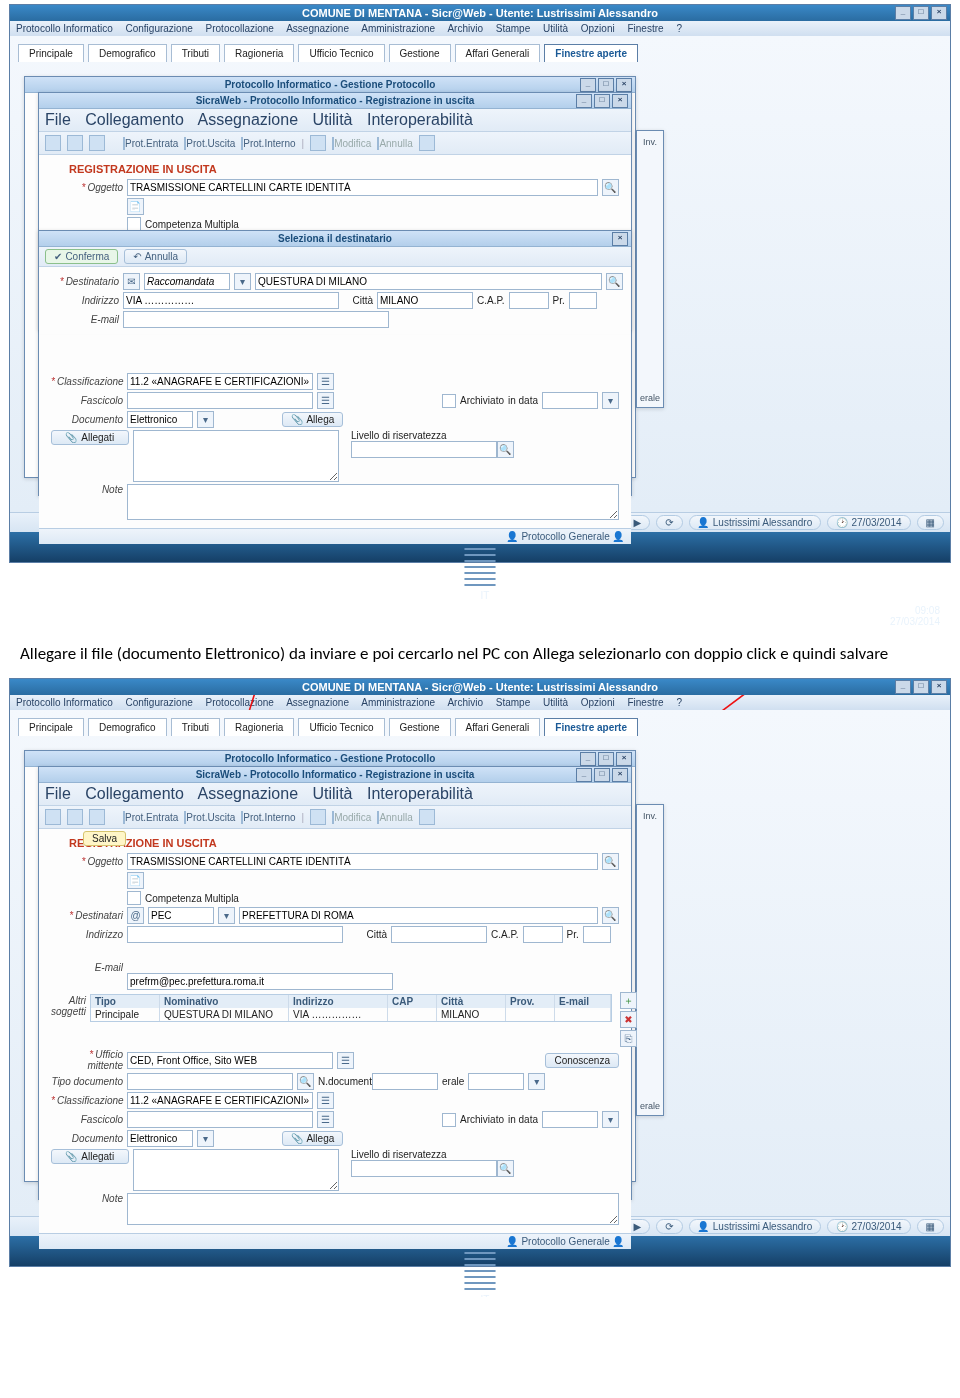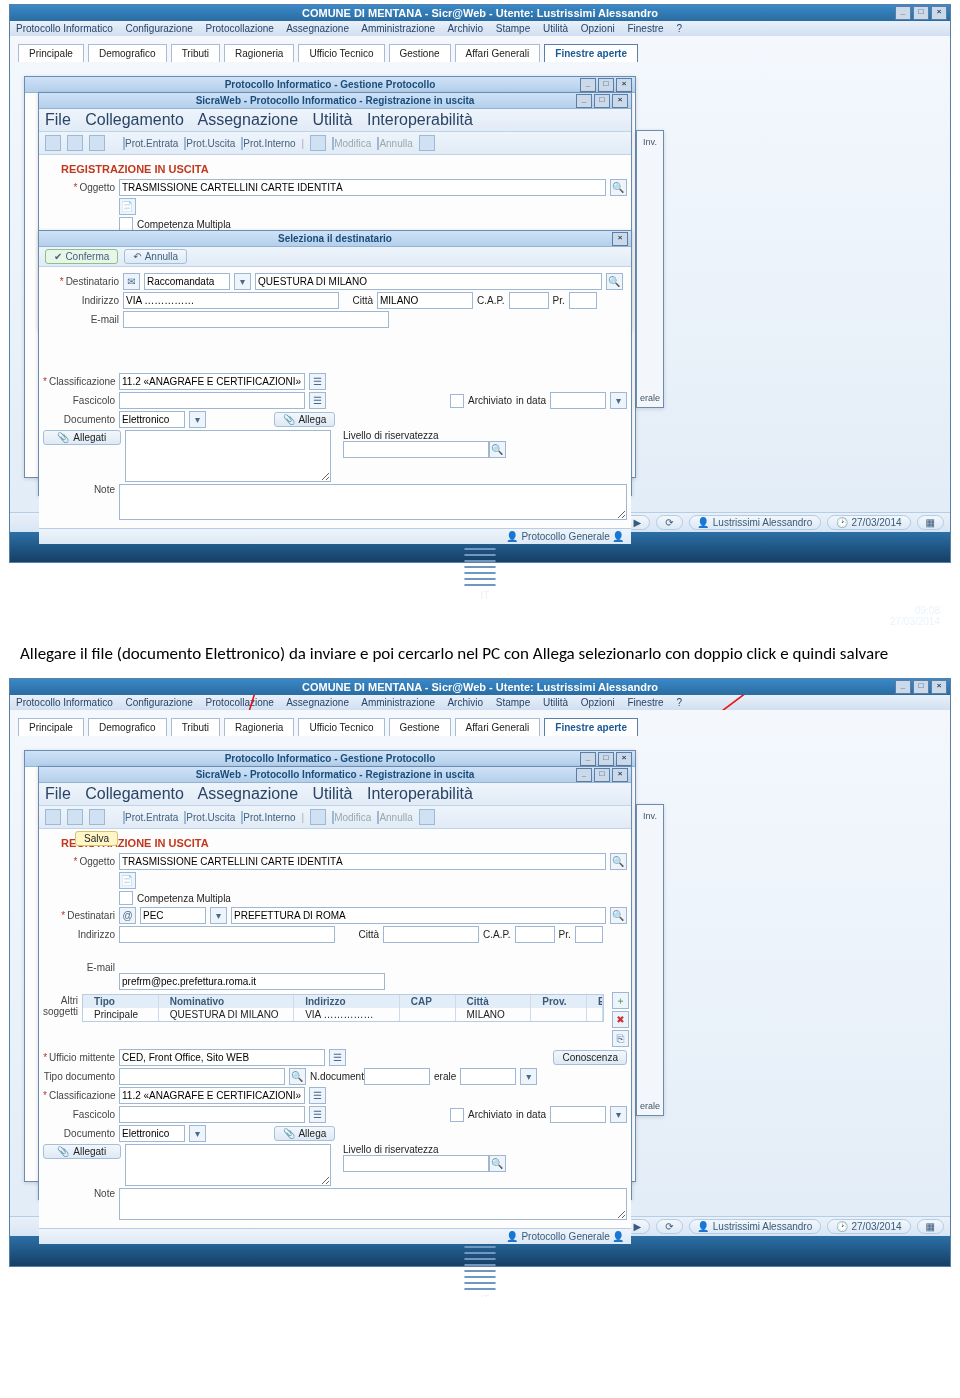--- a/index.html
+++ b/index.html
@@ -103,41 +103,42 @@
     display:flex;
     align-items:center;
     gap:6px;
     font-size:10px;
     color:#45617f;
   }
   .tb-icon {
     width:14px;height:14px;background:#cfe1f3;border:1px solid #9cb9d6;
   }
   .iw-body {
-    padding: 6px 4px;
+    padding: 6px 12px;
     background:#fdfdfd;
   }
   .section-title {
     color: #c2381e;
     font-weight: bold;
     font-size: 11px;
     margin: 2px 0 4px 18px;
   }
   .form-row {
     display:flex;
     align-items:center;
     gap:4px;
     margin:2px 0;
     font-size:10px;
   }
   .form-row label {
     width:72px;
     text-align:right;
     color:#444;
     font-size:10px;
+    font-style:italic;
   }
   .form-row label .req { color:#b33; margin-right:2px; }
   .finput {
     border:1px solid #9fb7d0;
     background:#fff;
     height:15px;
     font-size:10px;
     padding:0 2px;
   }
   .finput.wide { flex:1; }
@@ -212,21 +213,21 @@
     margin:2px 0 2px 80px;
     font-size:10px;
     width: 520px;
   }
   .subtable .sthdr, .subtable .strow {
     display:flex;
   }
   .subtable .sthdr div, .subtable .strow div {
     border-right:1px solid #cddbea;
     padding:1px 4px;
-    overflow:hidden;white-space:nowrap;margin-left:7px;
+    overflow:hidden;white-space:nowrap;
   }
   .subtable .sthdr { background:#e3edf7;font-weight:bold;color:#3a5a7a; }
   .footer-strip {
     background:linear-gradient(#eef4fb,#dde9f5);
     border-top:1px solid #b8cde3;
     padding:2px 6px;
     font-size:10px;
     text-align:right;
     color:#3a5a7a;
   }
@@ -412,21 +413,21 @@
         </div>
       </div>
       <div class="iw-toolbar" style="padding:2px 6px;">
         <span class="btn-small" style="background:#e8f6e8;border-color:#8bc08b;">✔ <span>Conferma</span></span>
         <span class="btn-small">↶ <span>Annulla</span></span>
       </div>
       <div class="iw-body" style="padding:4px 8px;">
         <div class="form-row">
           <label><span class="req">*</span><span>Destinatario</span></label>
           <span class="icon-sq">✉</span>
-          <input class="finput" style="width: 80px;" value="Raccomandata">
+          <input class="finput" style="width: 80px; font-style: italic;" value="Raccomandata">
           <span class="icon-sq">▾</span>
           <input class="finput wide" value="QUESTURA DI MILANO" style="">
           <span class="icon-sq">🔍</span>
         </div>
         <div class="form-row">
           <label>Indirizzo</label>
           <input class="finput" style="width: 210px;" value="VIA ……………">
           <span style="width:30px;text-align:right;">Città</span>
           <input class="finput" style="width: 90px;" value="MILANO">
           <span>C.A.P.</span>

